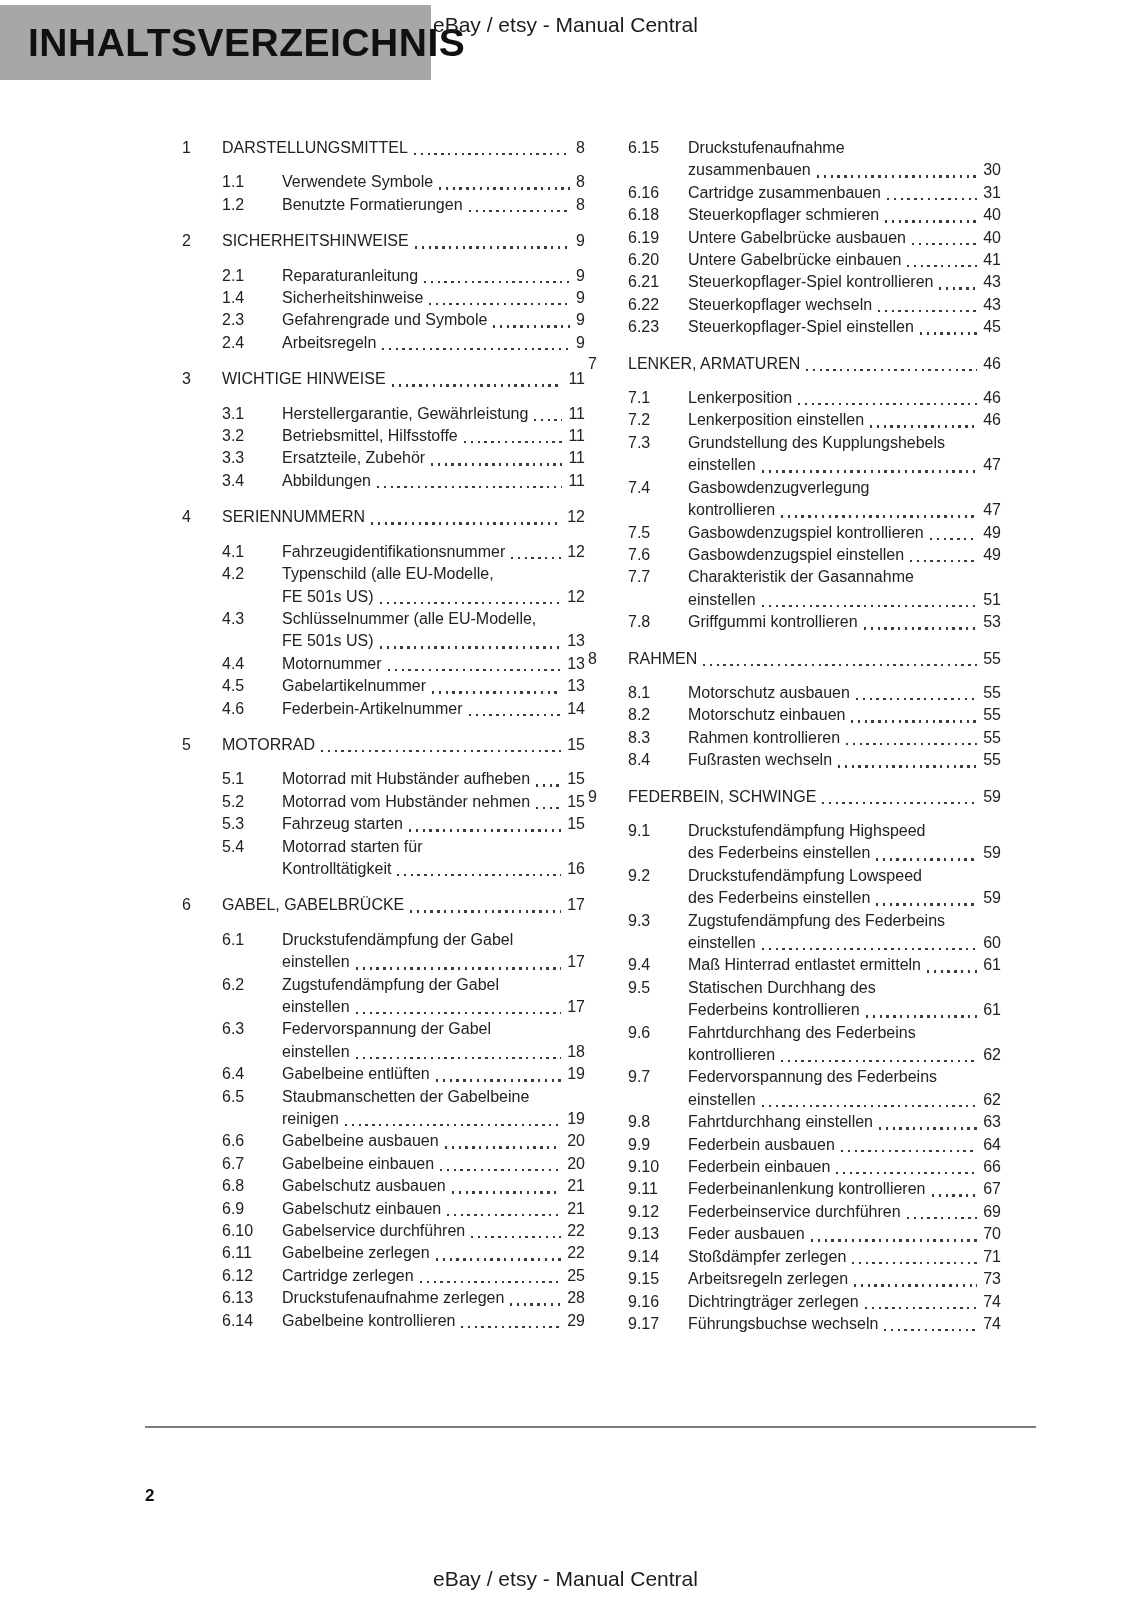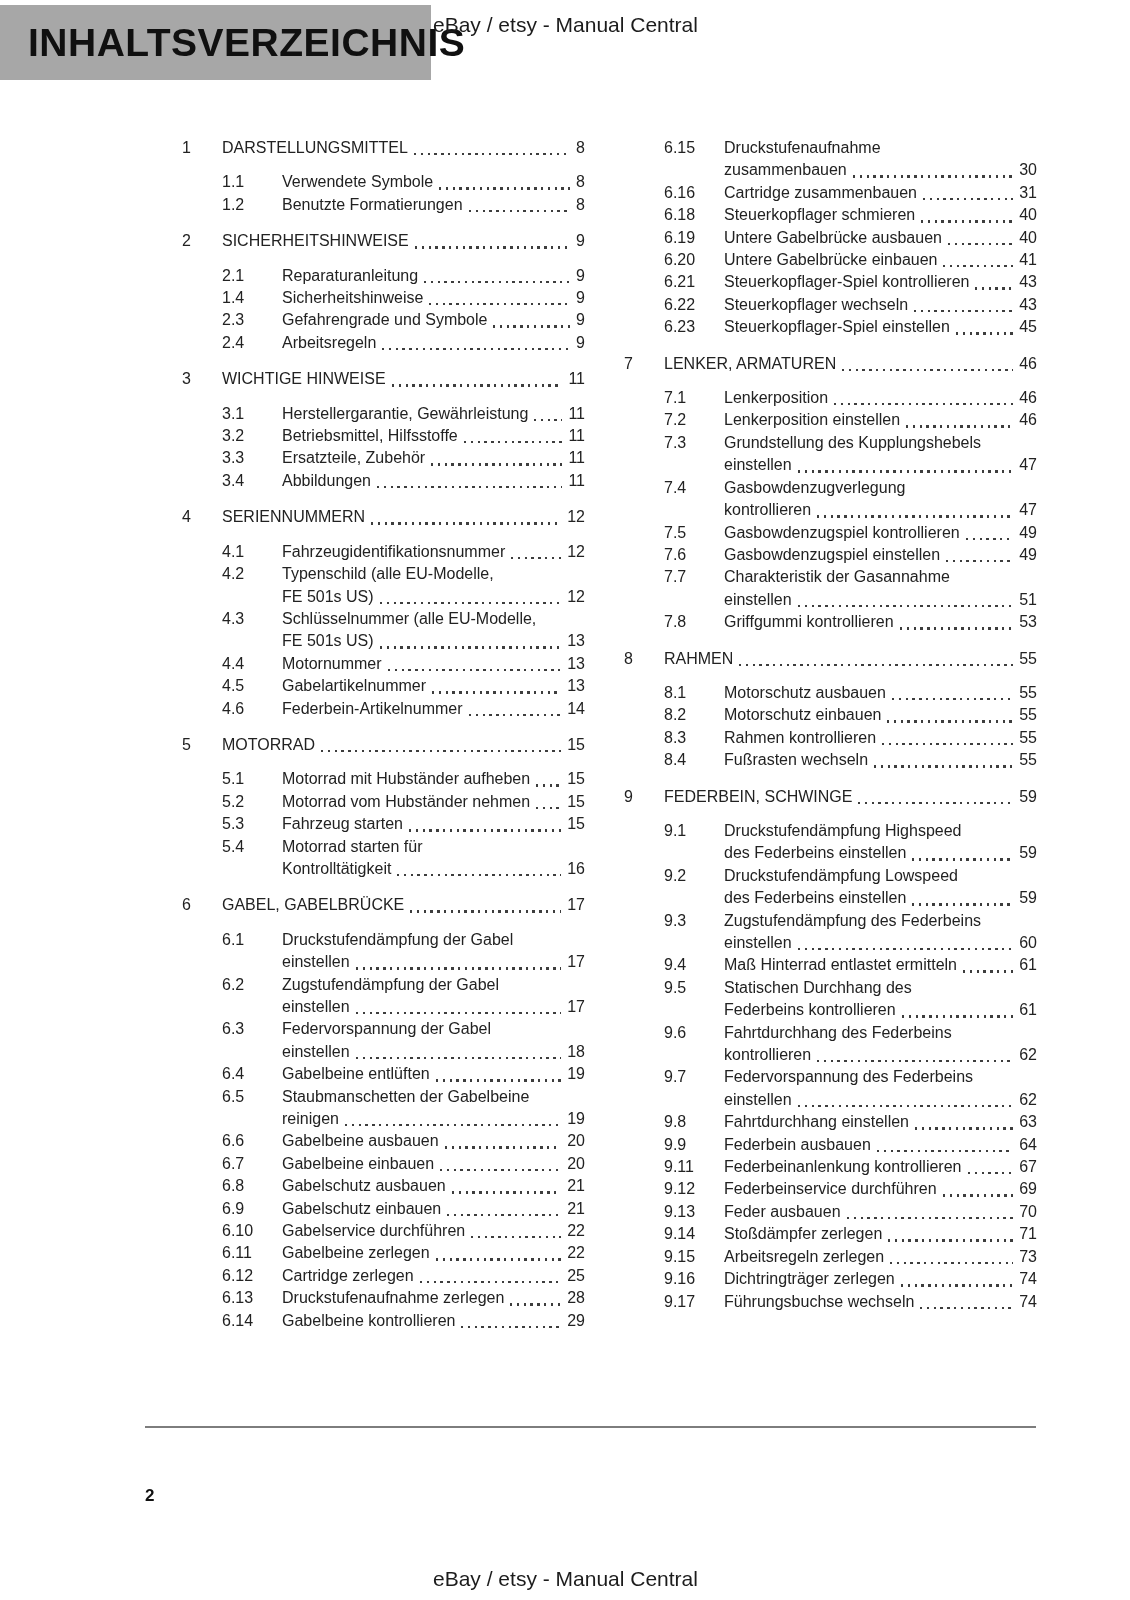--- a/index.html
+++ b/index.html
@@ -25,21 +25,21 @@
     letter-spacing: 0.5px; white-space: nowrap;
   }
   .watermark-top {
     position: absolute; left: 433px; top: 13px;
     font-size: 21px; color: #1c1c1c; white-space: nowrap;
   }
 
   
   .toc-col { position: absolute; top: 137px; font-size: 16px; line-height: 22.4px; }
   .toc-col.left  { left: 182px; width: 403px; }
-  .toc-col.right { left: 624px; width: 413px; }
+  .toc-col.right { left: 588px; width: 413px; }
 
   .toc-row { display: flex; align-items: flex-start; }
   .toc-row.section { margin-top: 14px; margin-bottom: 12px; }
   .toc-col .toc-row:first-child { margin-top: 0; }
 
   .toc-num { flex: 0 0 auto; }
   .toc-row.section .toc-num { width: 40px; }
   .toc-row.sub .toc-num { margin-left: 40px; width: 60px; }
 
   .toc-body { flex: 1; min-width: 0; display: flex; flex-direction: column; }
@@ -846,20 +846,30 @@
     <span class="toc-num">9.9</span>
     <span class="toc-body">
         <span class="toc-line">
           <span class="toc-text">Federbein ausbauen</span>
           <span class="toc-leader"></span>
           <span class="toc-page">64</span>
         </span>
       </span>
   </div>
     <div class="toc-row sub">
+    <span class="toc-num">9.10</span>
+    <span class="toc-body">
+        <span class="toc-line">
+          <span class="toc-text">Federbein einbauen</span>
+          <span class="toc-leader"></span>
+          <span class="toc-page">66</span>
+        </span>
+      </span>
+  </div>
+    <div class="toc-row sub">
     <span class="toc-num">9.11</span>
     <span class="toc-body">
         <span class="toc-line">
           <span class="toc-text">Federbeinanlenkung kontrollieren</span>
           <span class="toc-leader"></span>
           <span class="toc-page">67</span>
         </span>
       </span>
   </div>
     <div class="toc-row sub">

